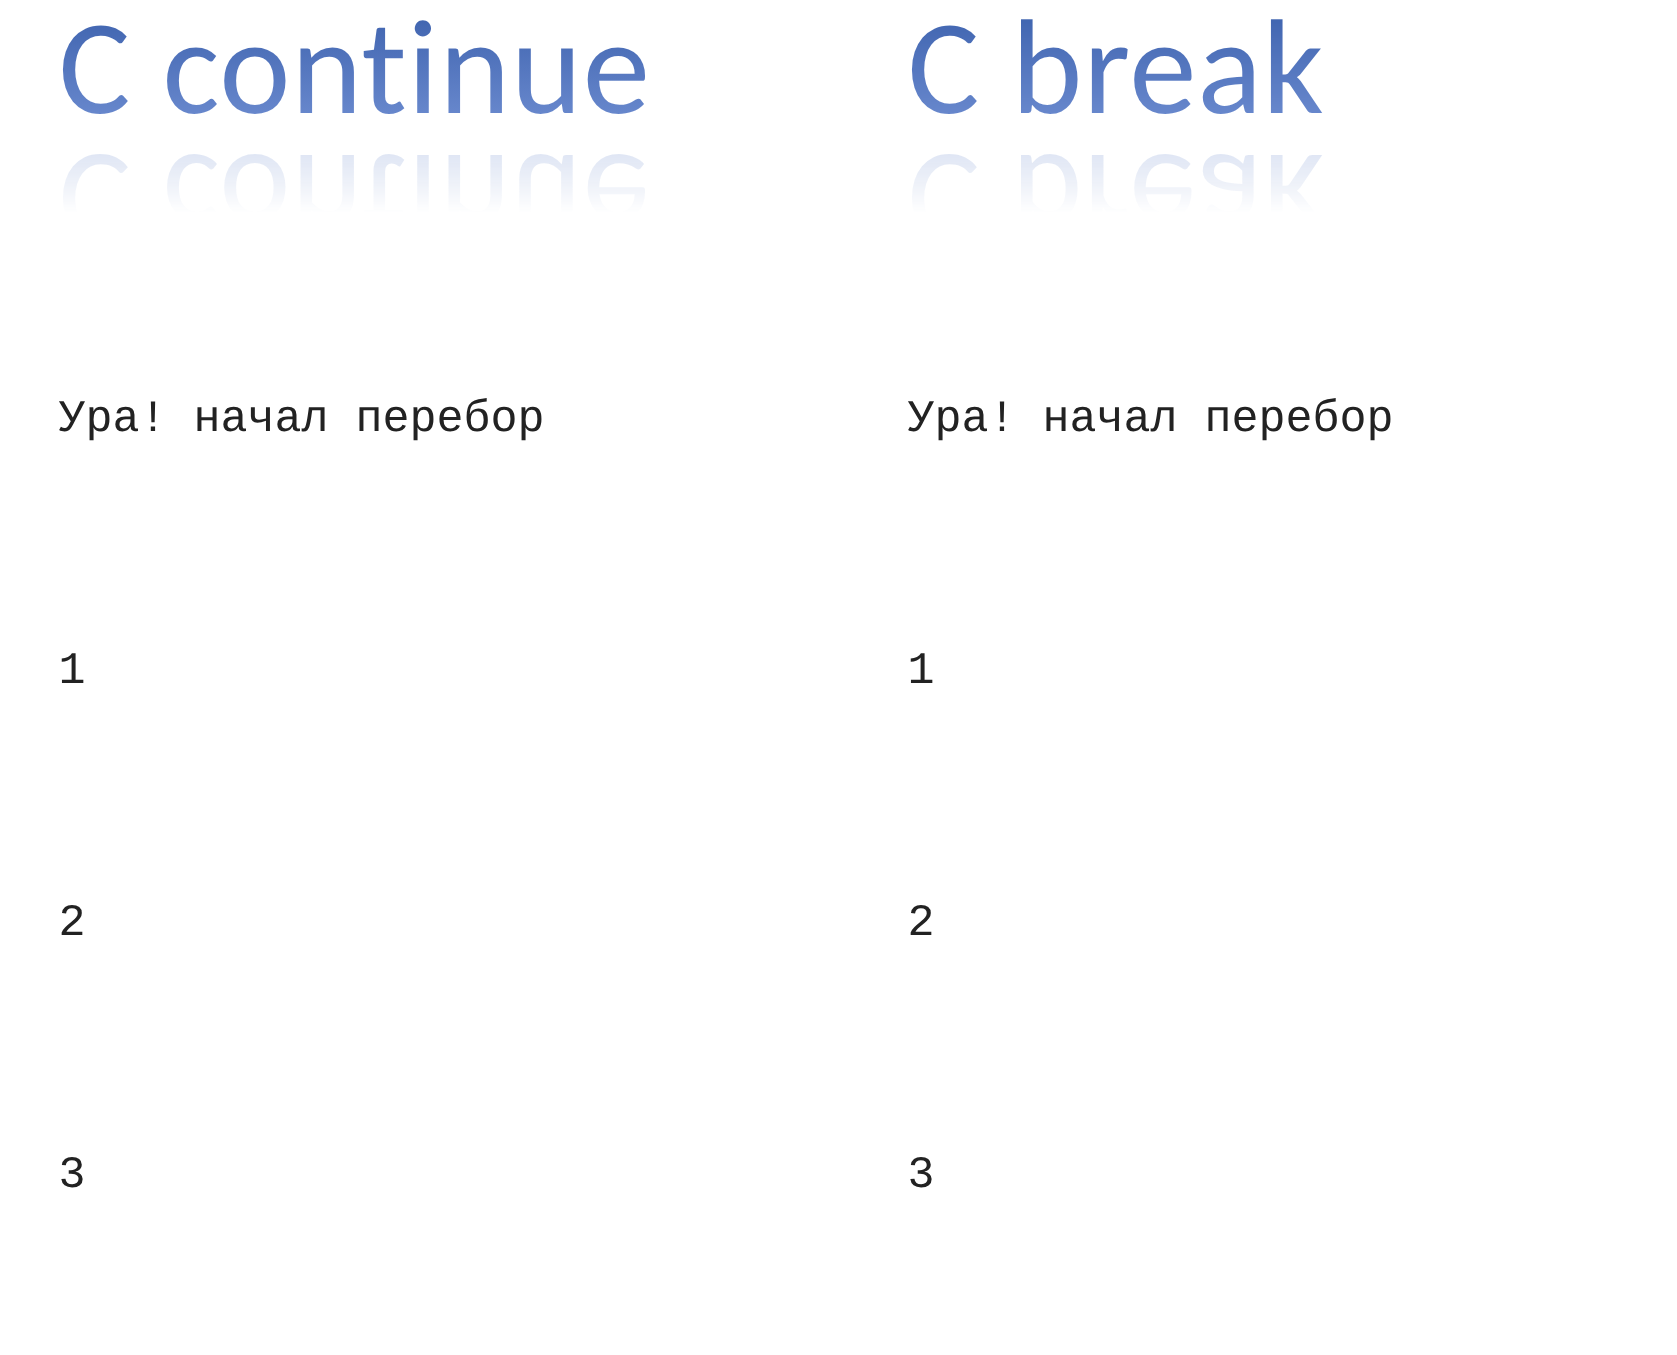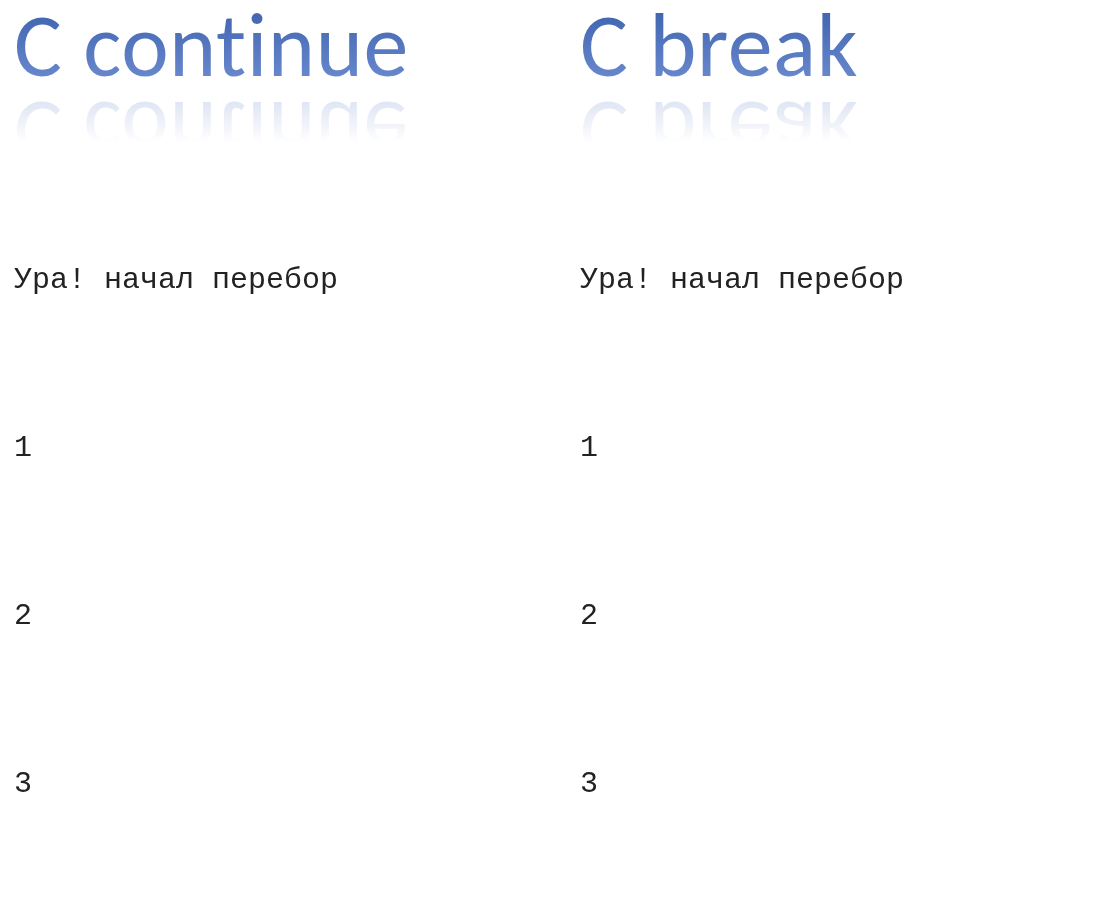--- a/index.html
+++ b/index.html
@@ -14,20 +14,21 @@
       display: flex;
       width: 100%;
       height: 100%;
     }
     .column {
       flex: 0 0 auto;
     }
     .column-left {
       padding-left: 14px;
       width: 580px;
+      margin-left: 25px;
     }
     .column-right {
       padding-left: 0px;
     }
     .heading-wrap {
       position: relative;
       height: 128px;
     }
     .heading {
       font-family: "Segoe UI Light", "Segoe UI", Calibri, Arial, sans-serif;

